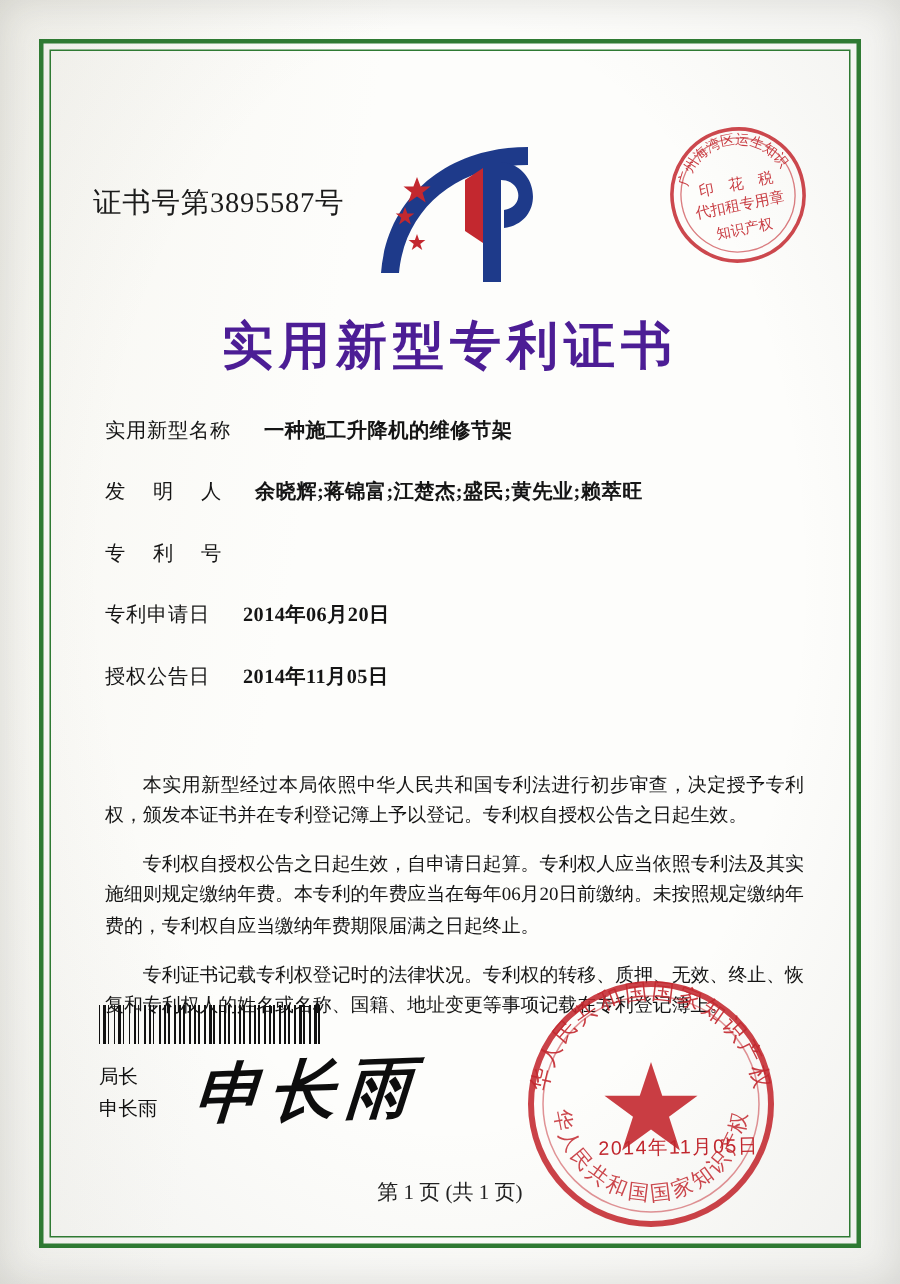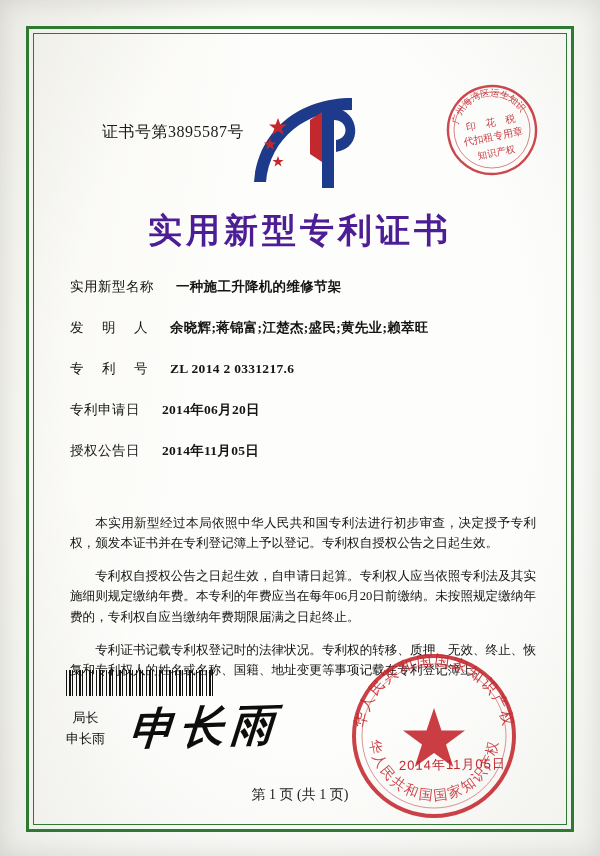--- a/index.html
+++ b/index.html
@@ -63,24 +63,23 @@
     top: 50px;
     right: 52px;
     bottom: 44px;
   }
 
   
   .cert-no {
     position: absolute;
     left: 10px;
     top: 72px;
-    font-size: 16px;
+    font-size: 19px;
     color: #1b1b1b;
     letter-spacing: 0.5px;
-    margin-left: 40px;
   }
 
   .logo {
     position: absolute;
     left: 196px;
     top: 40px;
     width: 120px;
     height: 110px;
   }
   .logo svg { display: block; }
@@ -177,21 +176,20 @@
   }
 
   
   .sig-block {
     position: absolute;
     left: 14px;
     top: 658px;
     font-size: 13px;
     color: #111;
     line-height: 1.6;
-    text-align: center;
   }
   .sig-name-hand {
     position: absolute;
     left: 78px;
     top: 648px;
     font-size: 44px;
     font-family: "Liberation Serif", "DejaVu Serif", serif;
     font-style: italic;
     font-weight: bold;
     color: #0d0d0d;
@@ -280,21 +278,20 @@
       <div class="field-row">
         <span class="field-label">实用新型名称</span>
         <span class="field-value">一种施工升降机的维修节架</span>
       </div>
       <div class="field-row">
         <span class="field-label spread">发明人</span>
         <span class="field-value">余晓辉;蒋锦富;江楚杰;盛民;黄先业;赖萃旺</span>
       </div>
       <div class="field-row">
         <span class="field-label spread">专利号</span>
-        <span class="field-value">ZL 2014 2 0331217.6</span>
       </div>
       <div class="field-row">
         <span class="field-label">专利申请日</span>
         <span class="field-value">2014年06月20日</span>
       </div>
       <div class="field-row">
         <span class="field-label">授权公告日</span>
         <span class="field-value">2014年11月05日</span>
       </div>
     </div>

